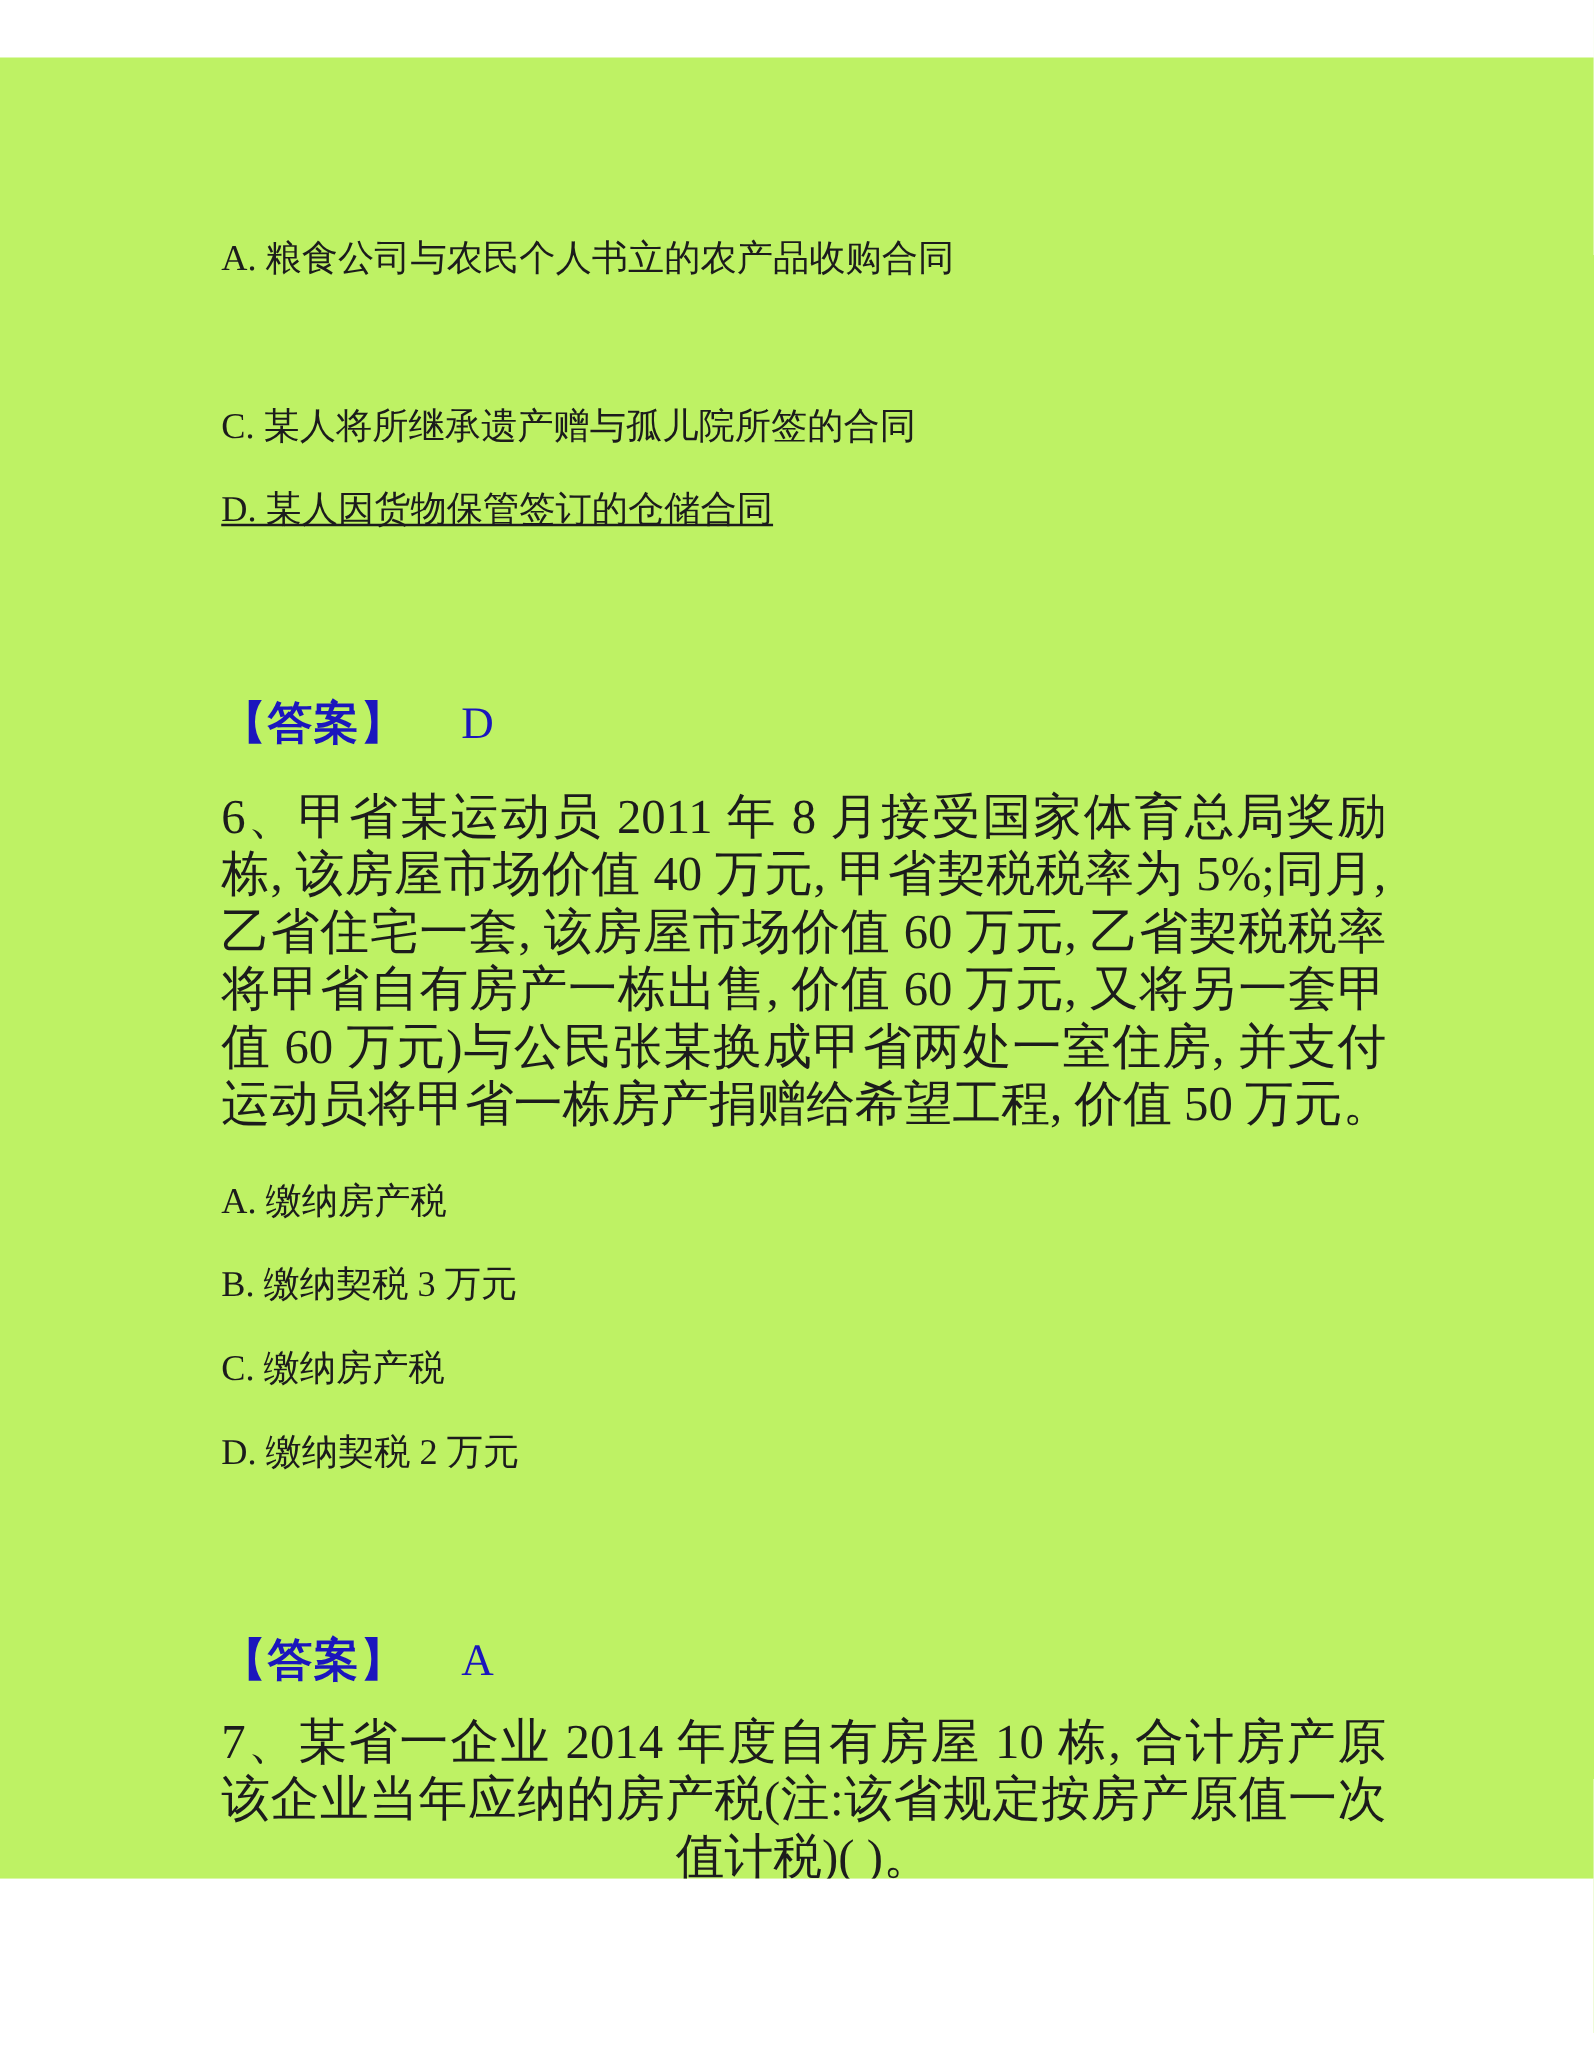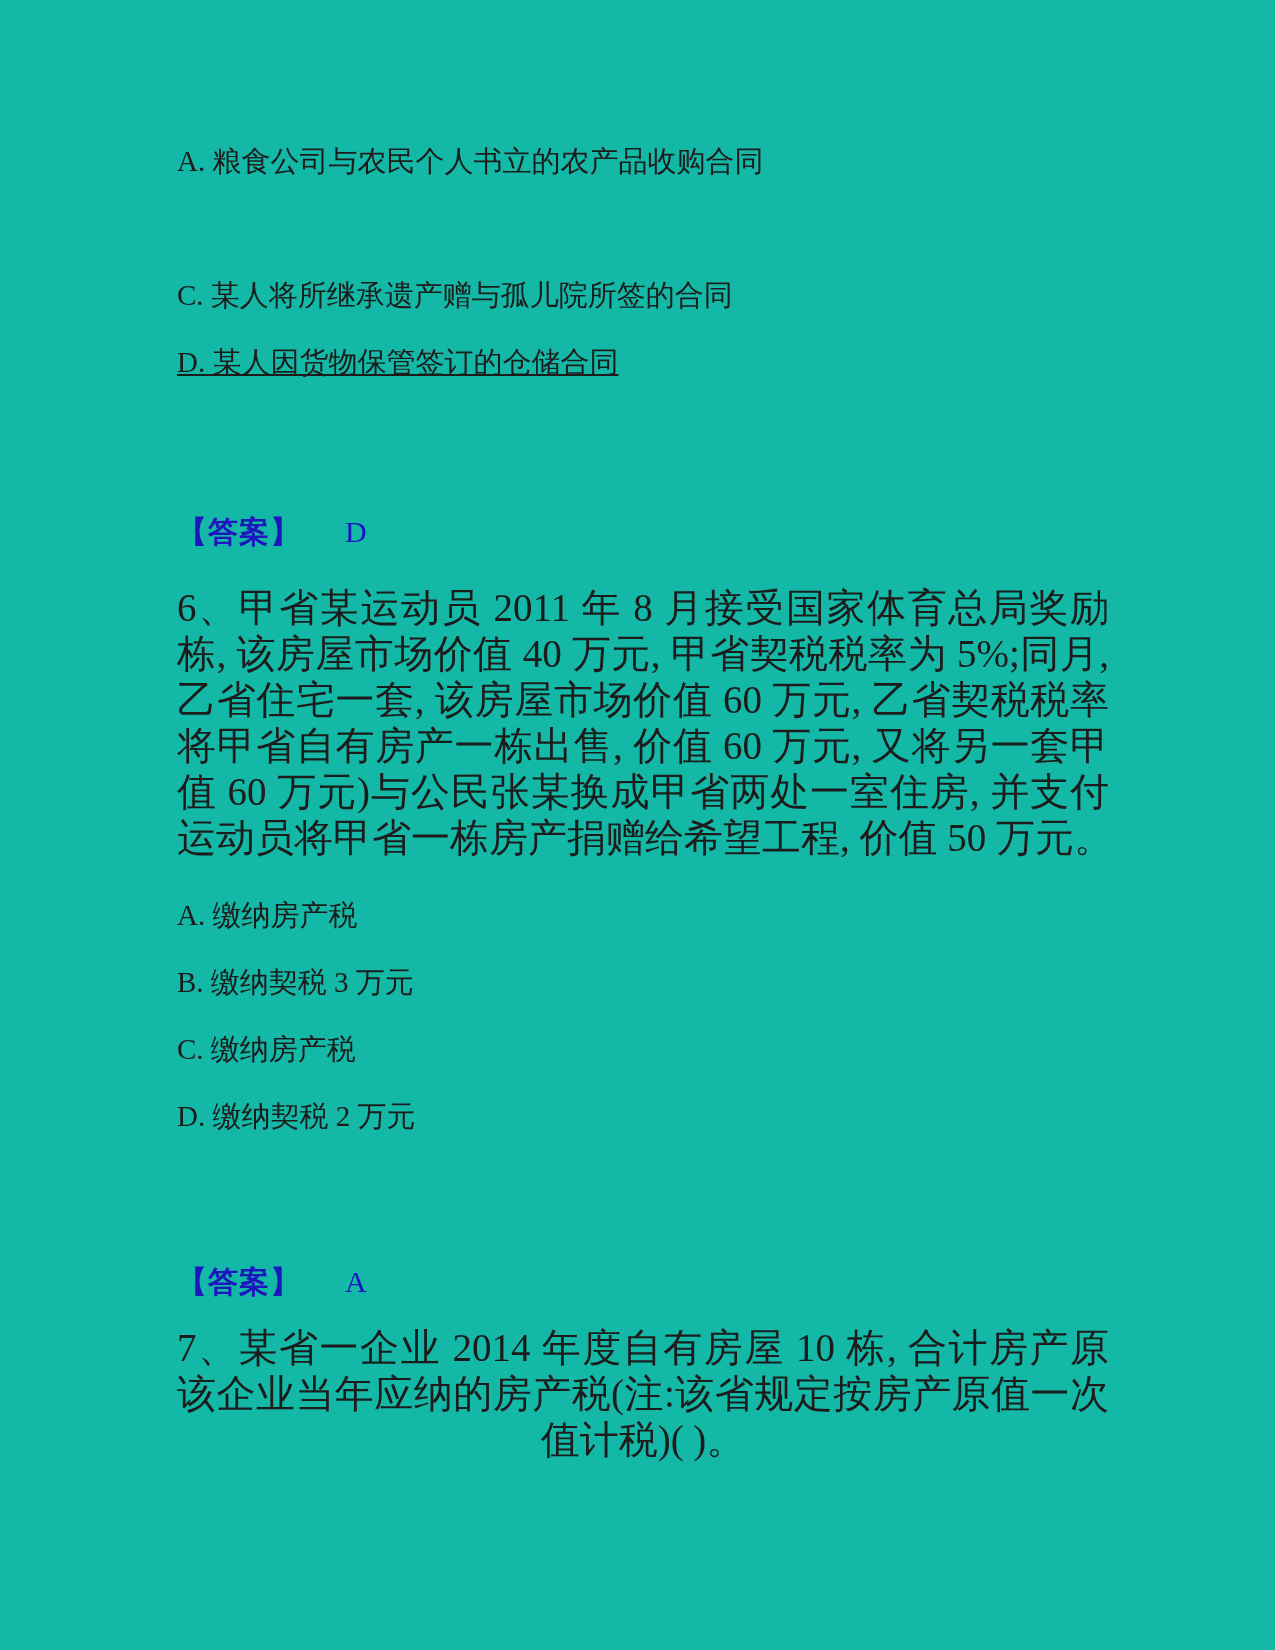--- a/index.html
+++ b/index.html
@@ -3,25 +3,26 @@
 <meta charset="utf-8">
 <style>
   html, body {
     margin: 0;
     padding: 0;
     background: #ffffff;
   }
   .page {
     position: relative;
     width: 1275px;
-    height: 1650px;
-    background: #14b8a6;
+    height: 1457px;
+    background: #bef264;
     font-family: "Liberation Serif", "DejaVu Serif", serif;
     color: #1c1c1c;
     overflow: hidden;
+    margin-top: 46px;
   }
   .abs {
     position: absolute;
     left: 177px;
     width: 932px;
   }
   .opt-line {
     font-size: 29px;
     line-height: 36px;
     white-space: nowrap;
@@ -39,21 +40,21 @@
   }
   .para .pline.just {
     white-space: normal;
     text-align: justify;
     text-align-last: justify;
     overflow: hidden;
   }
   .answer-row {
     display: flex;
     align-items: center;
-    font-size: 30px;
+    font-size: 36px;
     line-height: 40px;
   }
   .answer-label {
     font-weight: 700;
     letter-spacing: 1px;
   }
   .answer-value {
     margin-left: 44px;
     font-weight: 500;
     font-family: "Liberation Serif", "DejaVu Serif", serif;

